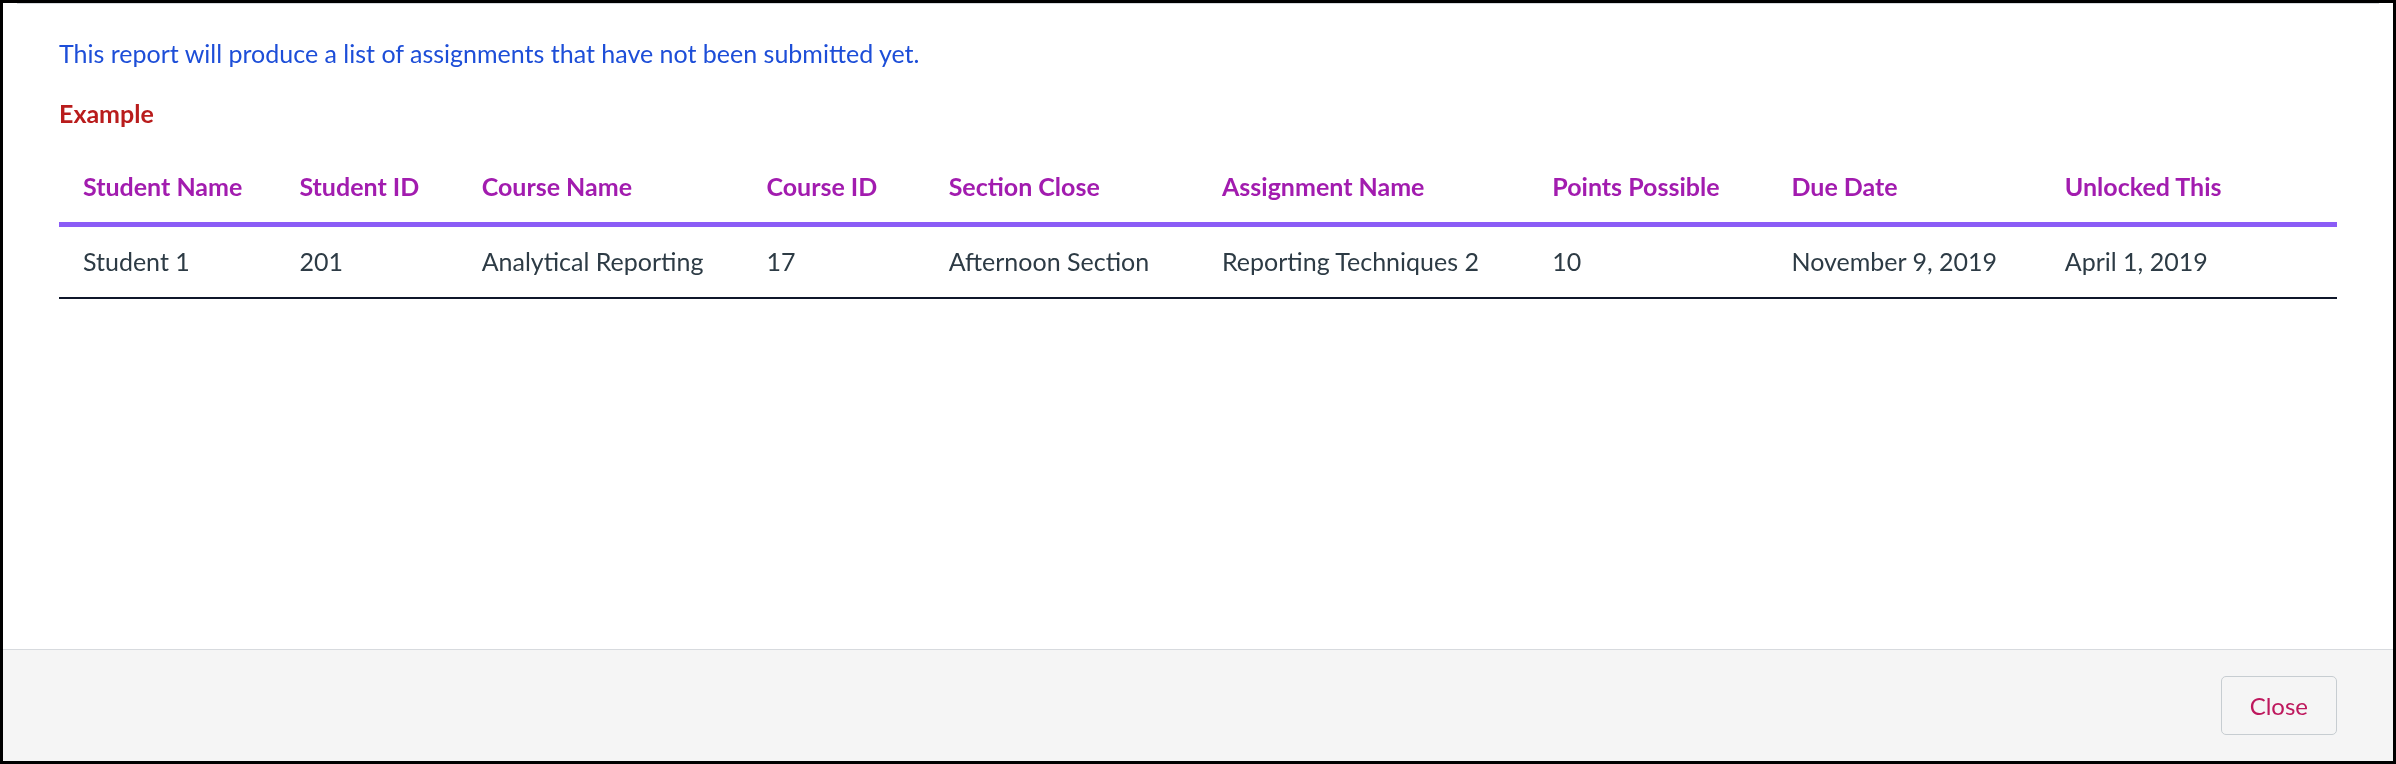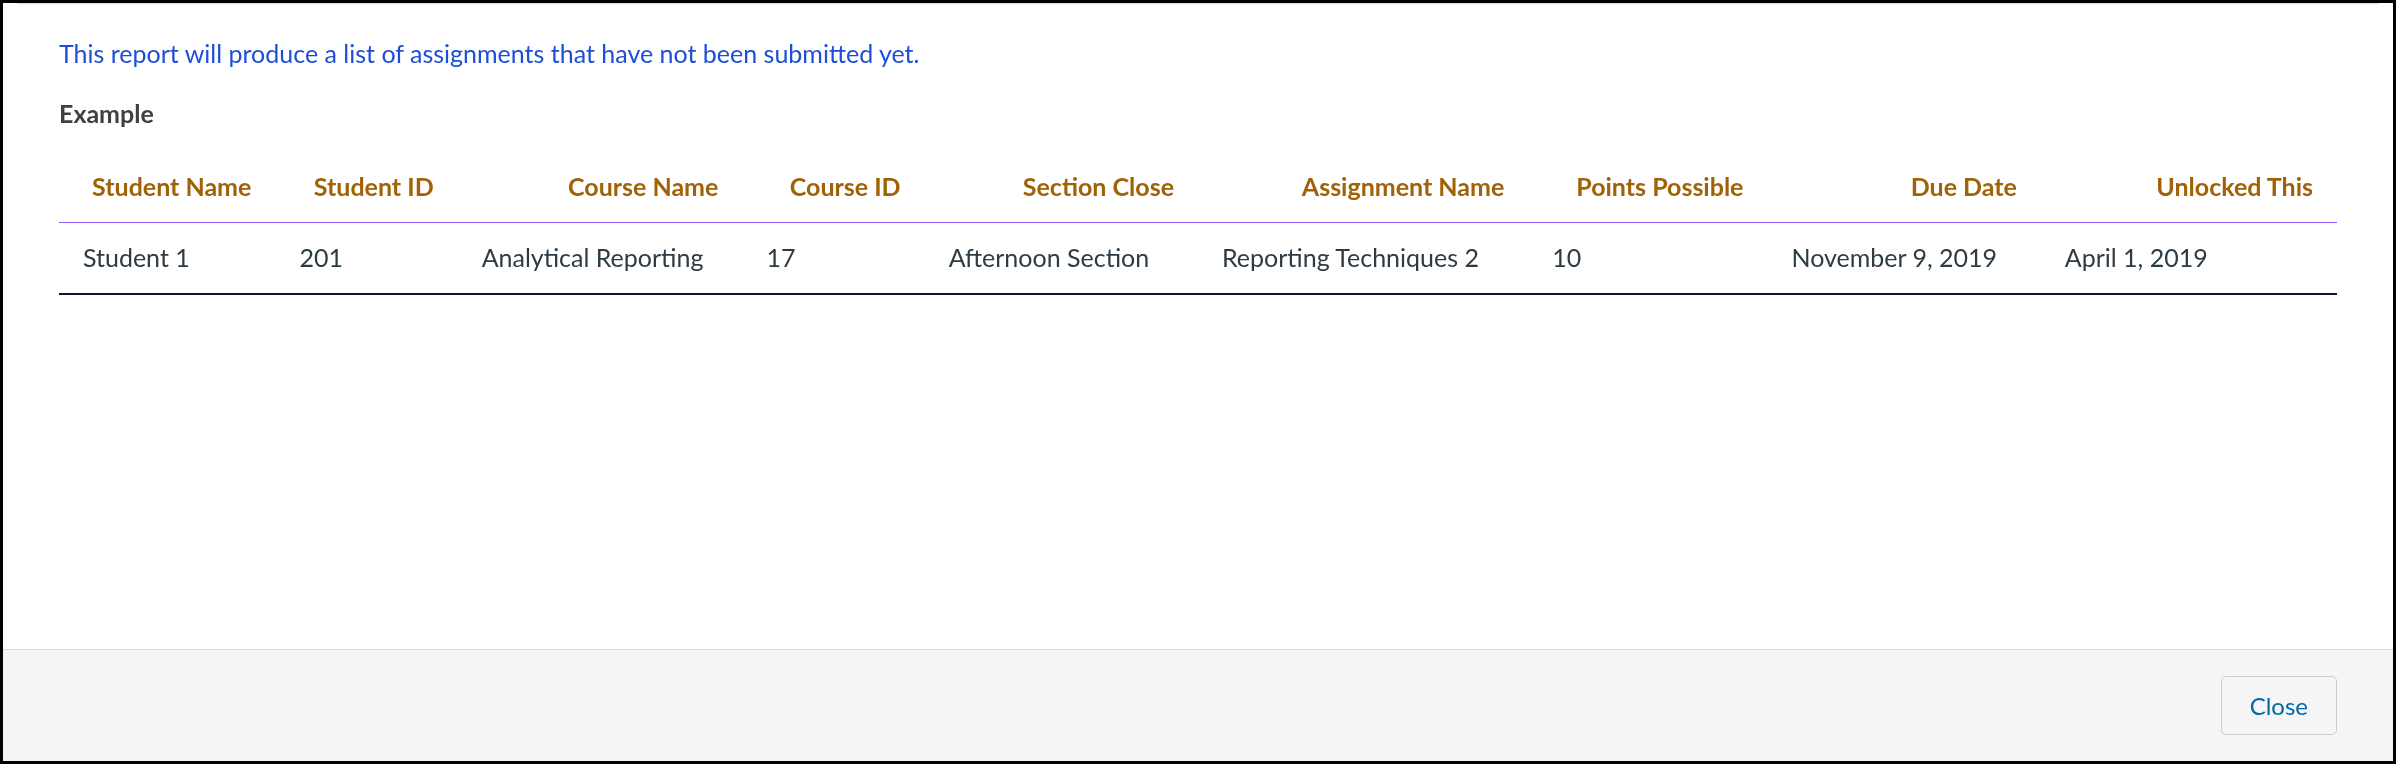--- a/index.html
+++ b/index.html
@@ -54,34 +54,34 @@
       flex: 1;
     }
     .description {
       font-size: 25px;
       color: #1d4ed8;
       margin-bottom: 30px;
     }
     .example-label {
       font-size: 25px;
       font-weight: 700;
-      color: #404040;
+      color: #b91c1c;
       margin-bottom: 24px;
     }
     .table {
       width: 100%;
       border-collapse: collapse;
     }
     .table th {
-      text-align: right;
+      text-align: left;
       font-size: 25px;
       font-weight: 700;
-      color: #a16207;
+      color: #a21caf;
       padding: 18px 24px 18px 24px;
-      border-bottom: 1px solid #8b5cf6;
+      border-bottom: 5px solid #8b5cf6;
       vertical-align: top;
       line-height: 1.35;
     }
     .table td {
       font-size: 25px;
       color: #2d3b45;
       padding: 18px 24px 18px 24px;
       border-bottom: 2px solid #0f172a;
       vertical-align: top;
       line-height: 1.35;
@@ -92,21 +92,21 @@
       padding: 26px 56px;
       display: flex;
       justify-content: flex-end;
     }
     .close-button {
       background: #f5f5f5;
       border: 1px solid #c7cdd1;
       border-radius: 5px;
       padding: 14px 28px;
       font-size: 24px;
-      color: #0369a1;
+      color: #be185d;
       cursor: pointer;
       font-family: inherit;
     }
   </style>
 </head>
 <body>
 
 <div class="dialog">
   <hr class="divider">
   <div class="dialog-body">

